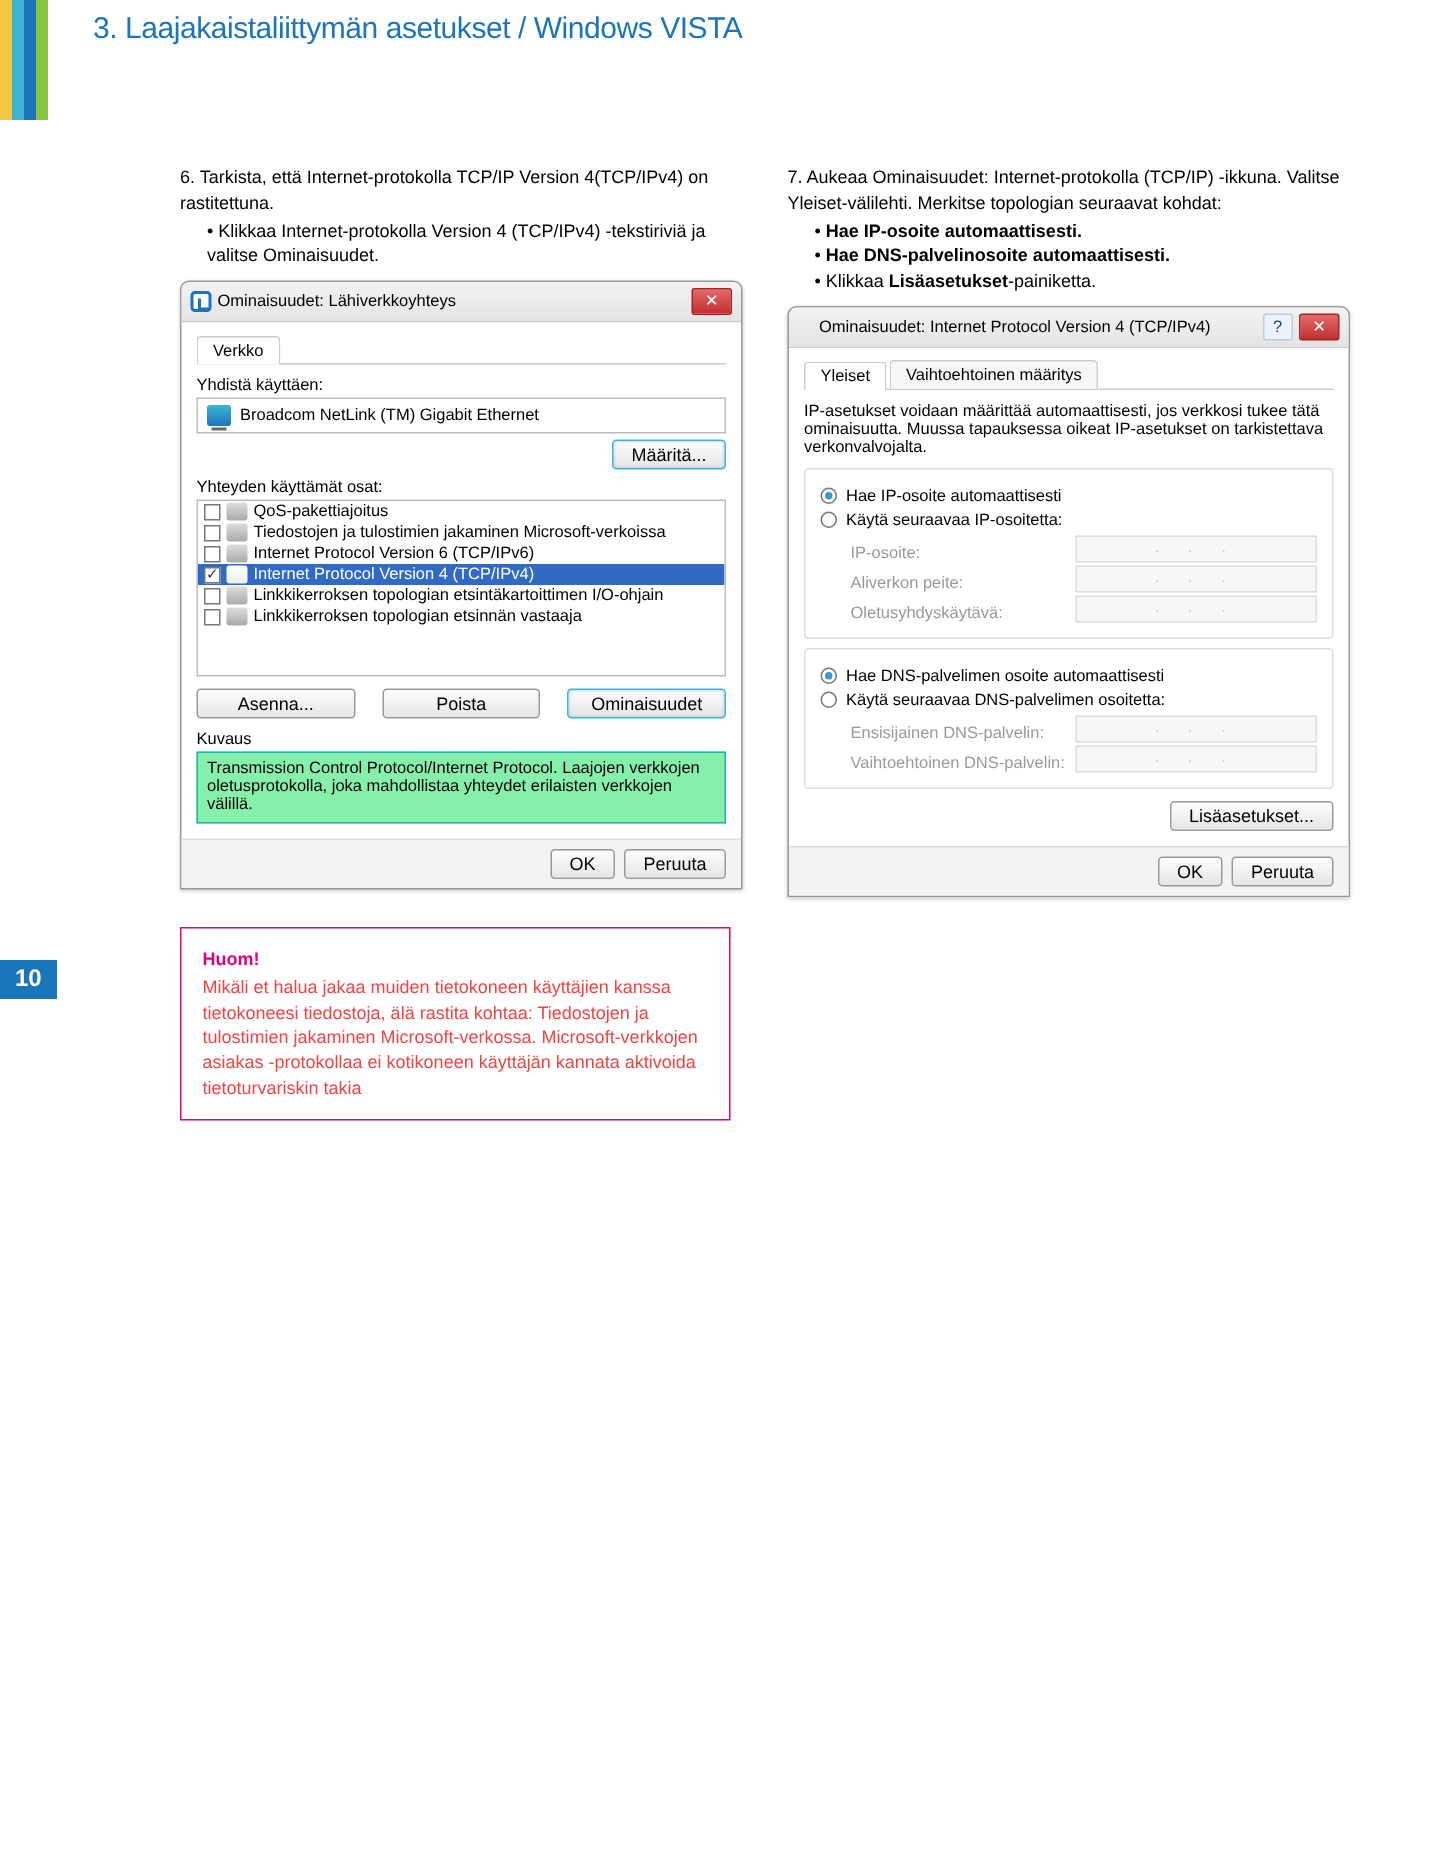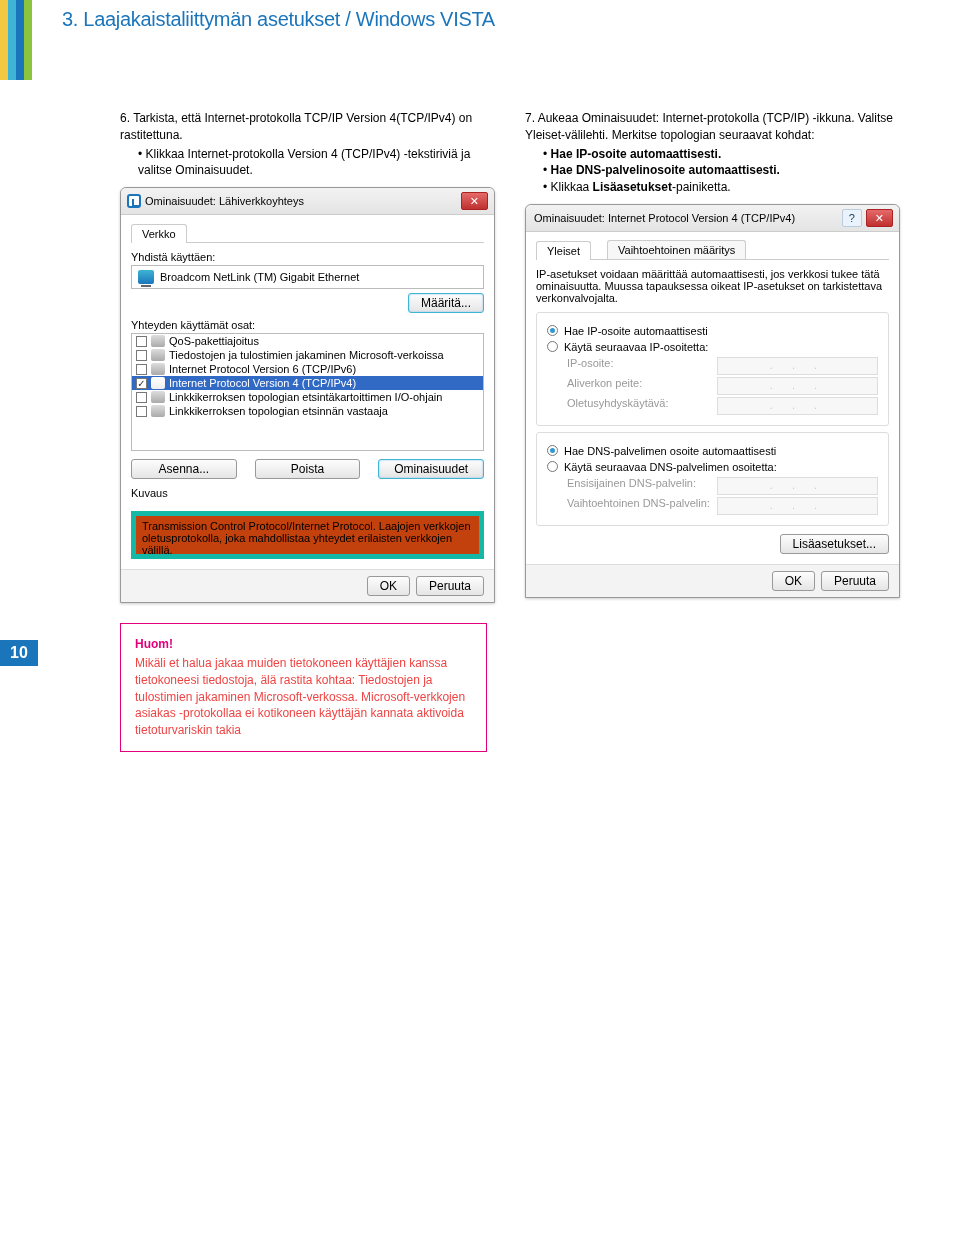--- a/index.html
+++ b/index.html
@@ -38,21 +38,21 @@
     padding: 4px 6px; border-radius: 6px 6px 0 0; }
   .titlebar .icon { width: 14px; height: 14px; border: 2px solid #1b75bb; border-radius: 3px; background: #fff; position: relative; }
   .titlebar .icon::after { content:""; position:absolute; width:6px; height:6px; border-left:2px solid #1b75bb; border-bottom:2px solid #1b75bb; top:3px; left:3px; }
   .titlebar .tl-text { font-size: 11px; margin-left: 4px; flex: 1; }
   .closebtn { background: linear-gradient(#e46a6a,#c03030); color: #fff; border: 1px solid #a22; border-radius: 2px; padding: 0 8px; font-size: 11px; line-height: 16px; }
   .help-close { display:flex; gap:4px; align-items:center; }
   .helpbtn { background:#eaf3fb; border:1px solid #bcd; border-radius:2px; padding:0 6px; font-size:11px; color:#246; line-height:16px; }
 
   .dlg-body { padding: 8px 10px 10px; }
   .tab-strip { display:flex; border-bottom:1px solid #ccc; margin-bottom:8px; }
-  .tab { padding: 3px 10px; border:1px solid #ccc; border-bottom:none; background:#f7f7f7; font-size:11px; margin-right:16px; border-radius:3px 3px 0 0; }
+  .tab { padding: 3px 10px; border:1px solid #ccc; border-bottom:none; background:#f7f7f7; font-size:11px; margin-right:2px; border-radius:3px 3px 0 0; }
   .tab.active { background:#fff; position:relative; top:1px; }
 
   .grp-label { font-size: 11px; margin-bottom: 2px; }
   .field-box { border:1px solid #bbb; padding:4px 6px; background:#fff; display:flex; align-items:center; gap:6px; }
   .net-icon { width:16px; height:14px; display:inline-block; background:linear-gradient(#3eb5d4,#1b75bb); border-radius:2px; position:relative; }
   .net-icon::after { content:""; position:absolute; width:10px; height:2px; background:#666; bottom:-3px; left:3px; }
   
   .btn { border:1px solid #999; background:linear-gradient(#fdfdfd,#e5e5e5); border-radius:3px; padding:2px 12px; font-size:12px; }
   .btn.default { border:1px solid #3eb5d4; box-shadow: inset 0 0 2px #8be; }
   .btn-row-right { display:flex; justify-content:flex-end; margin-top:4px; }
@@ -61,30 +61,30 @@
   .list-row { display:flex; align-items:center; gap:4px; padding:1px 4px; font-size:11px; white-space:nowrap; }
   .list-row .chk { width:11px; height:11px; border:1px solid #777; background:#fff; display:inline-block; flex-shrink:0; }
   .list-row .chk.checked::after { content:"✓"; font-size:10px; color:#333; display:block; line-height:9px; text-align:center; }
   .list-row .item-icon { width:14px; height:12px; display:inline-block; flex-shrink:0; background:linear-gradient(#ddd,#aaa); border-radius:2px; }
   .list-row.highlight { background:#316ac5; color:#fff; }
   .list-row.highlight .item-icon { background:linear-gradient(#fff,#eee); }
   
   .three-btns { display:flex; gap:18px; margin-top:8px; }
   .three-btns .btn { flex:1; }
   
-  .kuvaus-box { border:5px solid #14b8a6; background:#c2410c; padding:4px 6px; font-size:11px; margin-top:12px; height:48px; }
+  .kuvaus-box { border:1px solid #14b8a6; background:#86efac; padding:4px 6px; font-size:11px; margin-top:2px; height:48px; }
   
   .dlg-footer { display:flex; justify-content:flex-end; gap:6px; padding:6px 10px; border-top:1px solid #ddd; background:#f3f3f3; }
   
   .radio-line { display:flex; align-items:center; gap:6px; margin:4px 0; font-size:11px; }
   .radio { width:11px; height:11px; border:1px solid #777; border-radius:50%; display:inline-block; position:relative; flex-shrink:0; }
   .radio.checked::after { content:""; width:5px; height:5px; background:#39c; border-radius:50%; position:absolute; top:2px; left:2px; }
   
   .form-grid { margin-left:20px; }
-  .form-row { display:flex; align-items:flex-start; margin:2px 0; font-size:11px; }
+  .form-row { display:flex; align-items:flex-end; margin:2px 0; font-size:11px; }
   .form-row .lbl { width:150px; color:#999; }
   .form-row .val { flex:1; border:1px solid #ddd; background:#f7f7f7; height:18px; color:#ccc; text-align:center; letter-spacing:8px; padding-top:1px; }
   
   .fieldset { border:1px solid #ddd; border-radius:3px; padding:8px 10px; margin-top:6px; }
   .info-text { font-size:11px; margin-bottom:8px; }
   
   .page-num-tab { position:absolute; left:0; top:640px; background:#1b75bb; color:#fff; font-family:Arial; font-size:16px; font-weight:bold; padding:4px 10px; }
   
   .huom-box { border:1px solid #e2007a; padding:12px 14px; margin-top:20px; width:47%; font-size:12px; line-height:1.4; }
   .huom-title { color:#e2007a; font-weight:bold; margin-bottom:2px; }
@@ -191,21 +191,21 @@
         <span class="instr-body">Aukeaa Ominaisuudet: Internet-protokolla (TCP/IP) -ikkuna. Valitse Yleiset-välilehti. Merkitse topologian seuraavat kohdat:</span>
         <ul class="bullet-list">
           <li><b>Hae IP-osoite automaattisesti.</b></li>
           <li><b>Hae DNS-palvelinosoite automaattisesti.</b></li>
           <li>Klikkaa <b>Lisäasetukset</b>-painiketta.</li>
         </ul>
       </div>
 
       <div class="vista-dialog">
         <div class="titlebar">
-          <span class="tl-text" style="margin-left:2px;">Ominaisuudet: Internet Protocol Version 4 (TCP/IPv4)</span>
+          <span class="tl-text" style="margin-left:14px;">Ominaisuudet: Internet Protocol Version 4 (TCP/IPv4)</span>
           <span class="help-close">
             <span class="helpbtn">?</span>
             <span class="closebtn">✕</span>
           </span>
         </div>
         <div class="dlg-body">
           <div class="tab-strip">
             <div class="tab active">Yleiset</div>
             <div class="tab">Vaihtoehtoinen määritys</div>
           </div>

